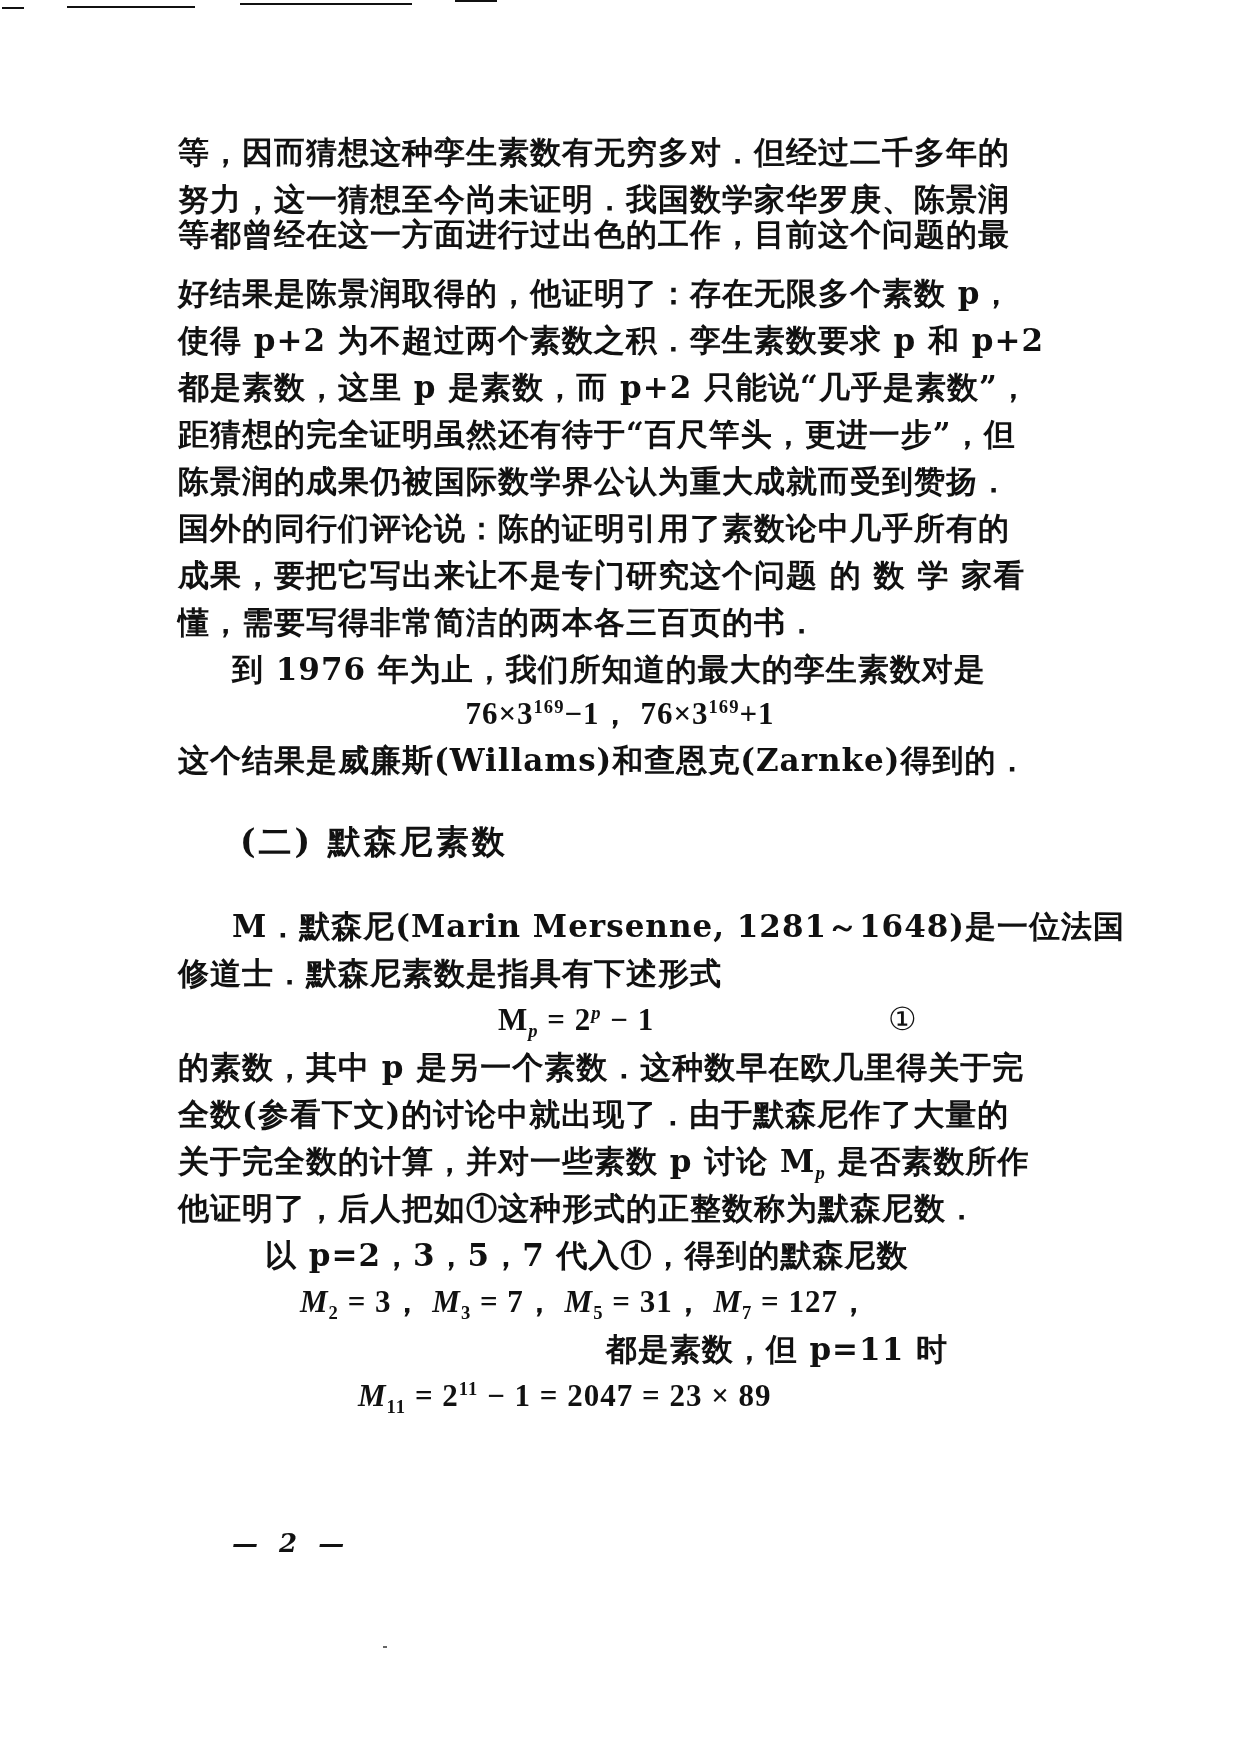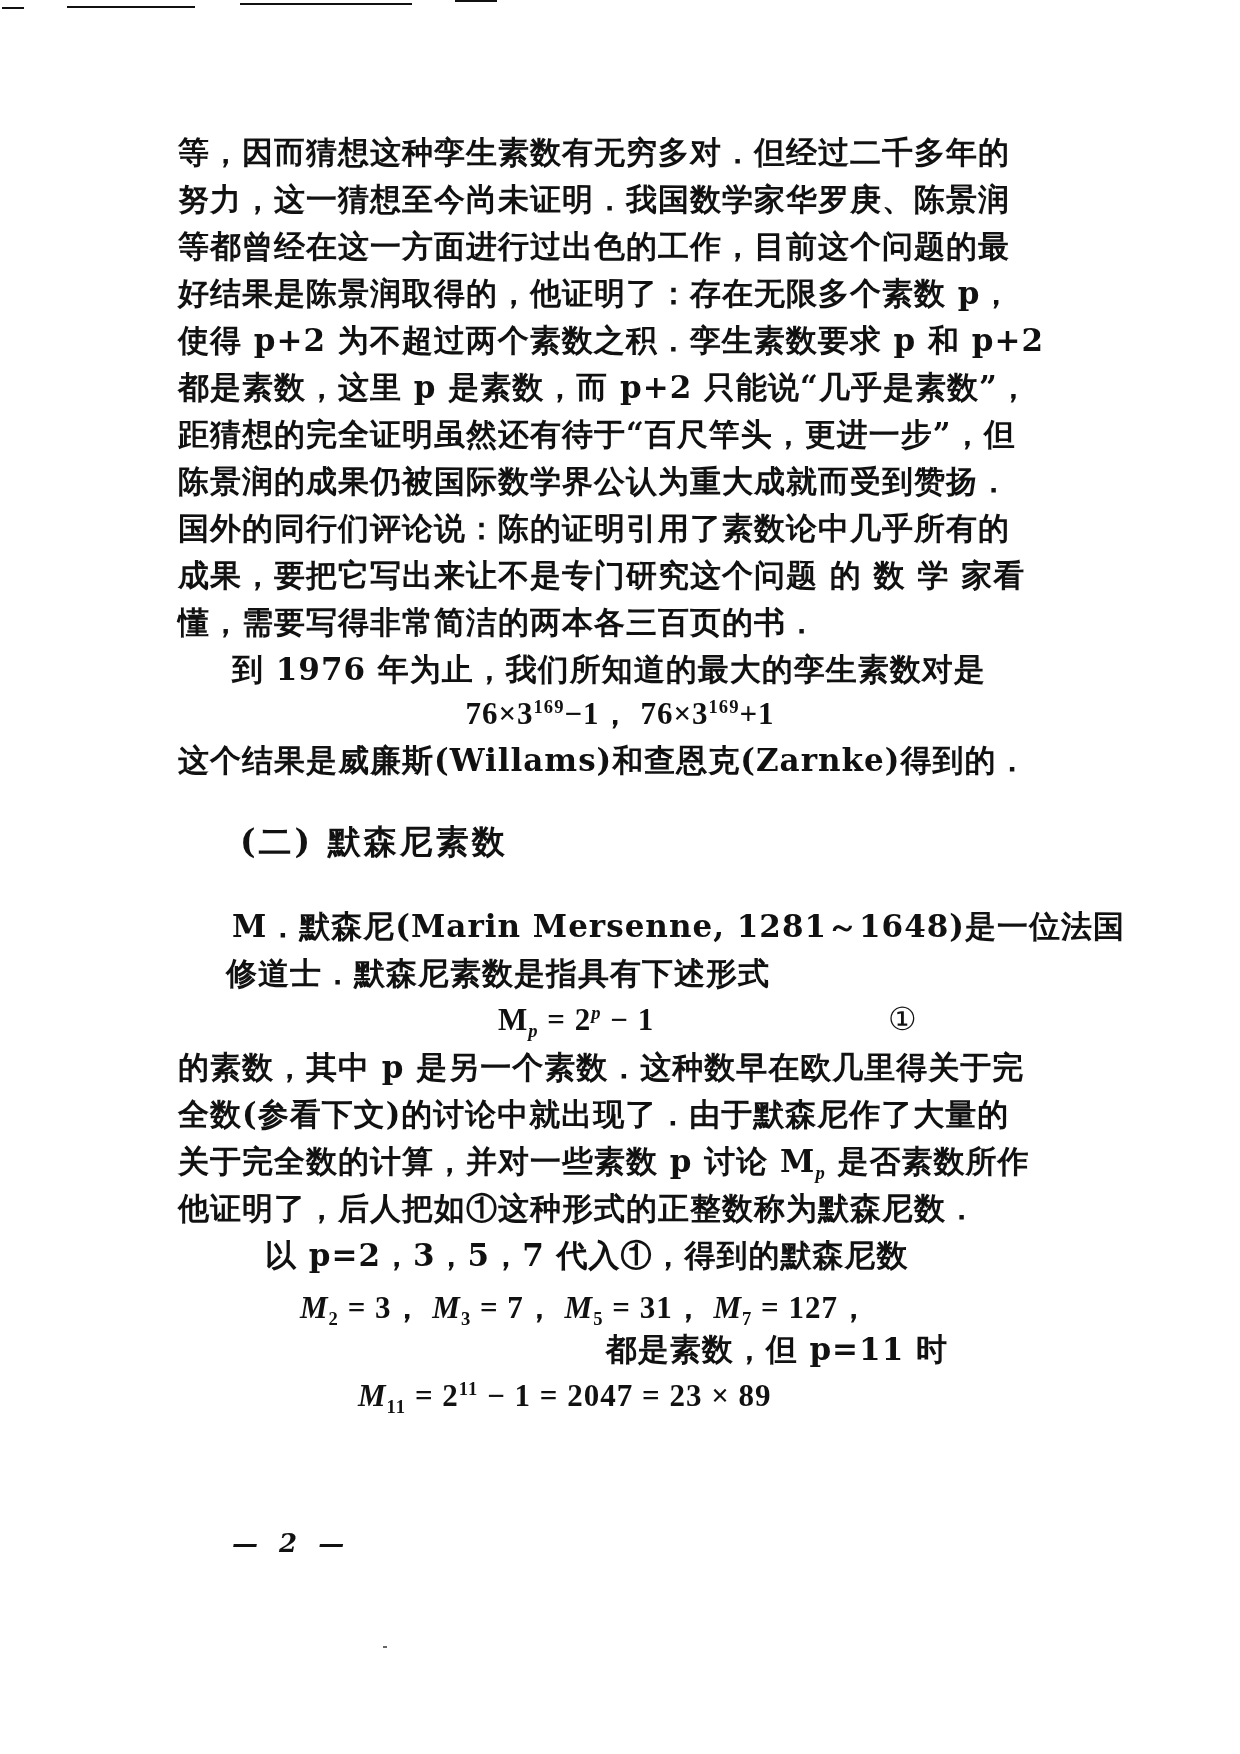--- a/index.html
+++ b/index.html
@@ -32,21 +32,21 @@
 
 <div class="scan-line" style="left:2px;top:7px;width:22px;"></div>
 <div class="scan-line" style="left:67px;top:6px;width:128px;"></div>
 <div class="scan-line" style="left:240px;top:3px;width:172px;"></div>
 <div class="scan-line" style="left:455px;top:0px;width:42px;"></div>
 
 <div>
 
   <div class="line" style="top:132px;">等，因而猜想这种孪生素数有无穷多对．但经过二千多年的</div>
   <div class="line" style="top:179px;">努力，这一猜想至今尚未证明．我国数学家华罗庚、陈景润</div>
-  <div class="line" style="top:226px;">等都曾经在这一方面进行过出色的工作，目前这个问题的最</div>
+  <div class="line" style="top:214px;">等都曾经在这一方面进行过出色的工作，目前这个问题的最</div>
   <div class="line" style="top:273px;">好结果是陈景润取得的，他证明了：存在无限多个素数 p，</div>
   <div class="line" style="top:320px;">使得 p+2 为不超过两个素数之积．孪生素数要求 p 和 p+2</div>
   <div class="line" style="top:367px;">都是素数，这里 p 是素数，而 p+2 只能说“几乎是素数”，</div>
   <div class="line" style="top:414px;">距猜想的完全证明虽然还有待于“百尺竿头，更进一步”，但</div>
   <div class="line" style="top:461px;">陈景润的成果仍被国际数学界公认为重大成就而受到赞扬．</div>
   <div class="line" style="top:508px;">国外的同行们评论说：陈的证明引用了素数论中几乎所有的</div>
   <div class="line" style="top:555px;">成果，要把它写出来让不是专门研究这个问题 的 数 学 家看</div>
   <div class="line" style="top:602px;">懂，需要写得非常简洁的两本各三百页的书．</div>
 
   <div class="line indent" style="top:649px;">到 1976 年为止，我们所知道的最大的孪生素数对是</div>
@@ -54,37 +54,37 @@
   <div class="line center num" style="top:694px;">
     <span>76×3</span><sup>169</sup><span>−1，</span>
     <span>76×3</span><sup>169</sup><span>+1</span>
   </div>
 
   <div class="line" style="top:740px;">这个结果是威廉斯(Willams)和查恩克(Zarnke)得到的．</div>
 
   <div class="line heading" style="top:822px;">(二) 默森尼素数</div>
 
   <div class="line indent" style="top:906px;">M．默森尼(Marin Mersenne, 1281～1648)是一位法国</div>
-  <div class="line" style="top:953px;margin-left:48px;">修道士．默森尼素数是指具有下述形式</div>
+  <div class="line" style="top:953px;">修道士．默森尼素数是指具有下述形式</div>
 
   <div class="line num" style="top:1000px;left:498px;width:300px;">
     <span>M</span><sub class="math">p</sub><span> = 2</span><sup class="math">p</sup><span> − 1</span>
   </div>
   <div class="eqnum" style="top:1000px;">①</div>
 
   <div class="line" style="top:1047px;">的素数，其中 p 是另一个素数．这种数早在欧几里得关于完</div>
   <div class="line" style="top:1094px;">全数(参看下文)的讨论中就出现了．由于默森尼作了大量的</div>
   <div class="line" style="top:1141px;">
     <span>关于完全数的计算，并对一些素数 p 讨论 M</span><sub class="math">p</sub><span> 是否素数所作</span>
   </div>
   <div class="line" style="top:1188px;">他证明了，后人把如①这种形式的正整数称为默森尼数．</div>
 
   <div class="line indent" style="top:1235px;margin-left:33px;">以 p=2，3，5，7 代入①，得到的默森尼数</div>
 
-  <div class="line num" style="top:1282px;left:300px;width:560px;margin-top:6px;">
+  <div class="line num" style="top:1282px;left:300px;width:560px;">
     <span class="math">M</span><sub>2</sub> = <span>3</span>，
     <span class="math">M</span><sub>3</sub> = <span>7</span>，
     <span class="math">M</span><sub>5</sub> = <span>31</span>，
     <span class="math">M</span><sub>7</sub> = <span>127</span>，
   </div>
 
   <div class="line" style="top:1329px;text-align:right;">都是素数，但 p=11 时</div>
 
   <div class="line num" style="top:1376px;left:358px;width:500px;">
     <span class="math">M</span><sub>11</sub><span> = 2</span><sup>11</sup><span> − 1 = 2047 = 23 × 89</span>

